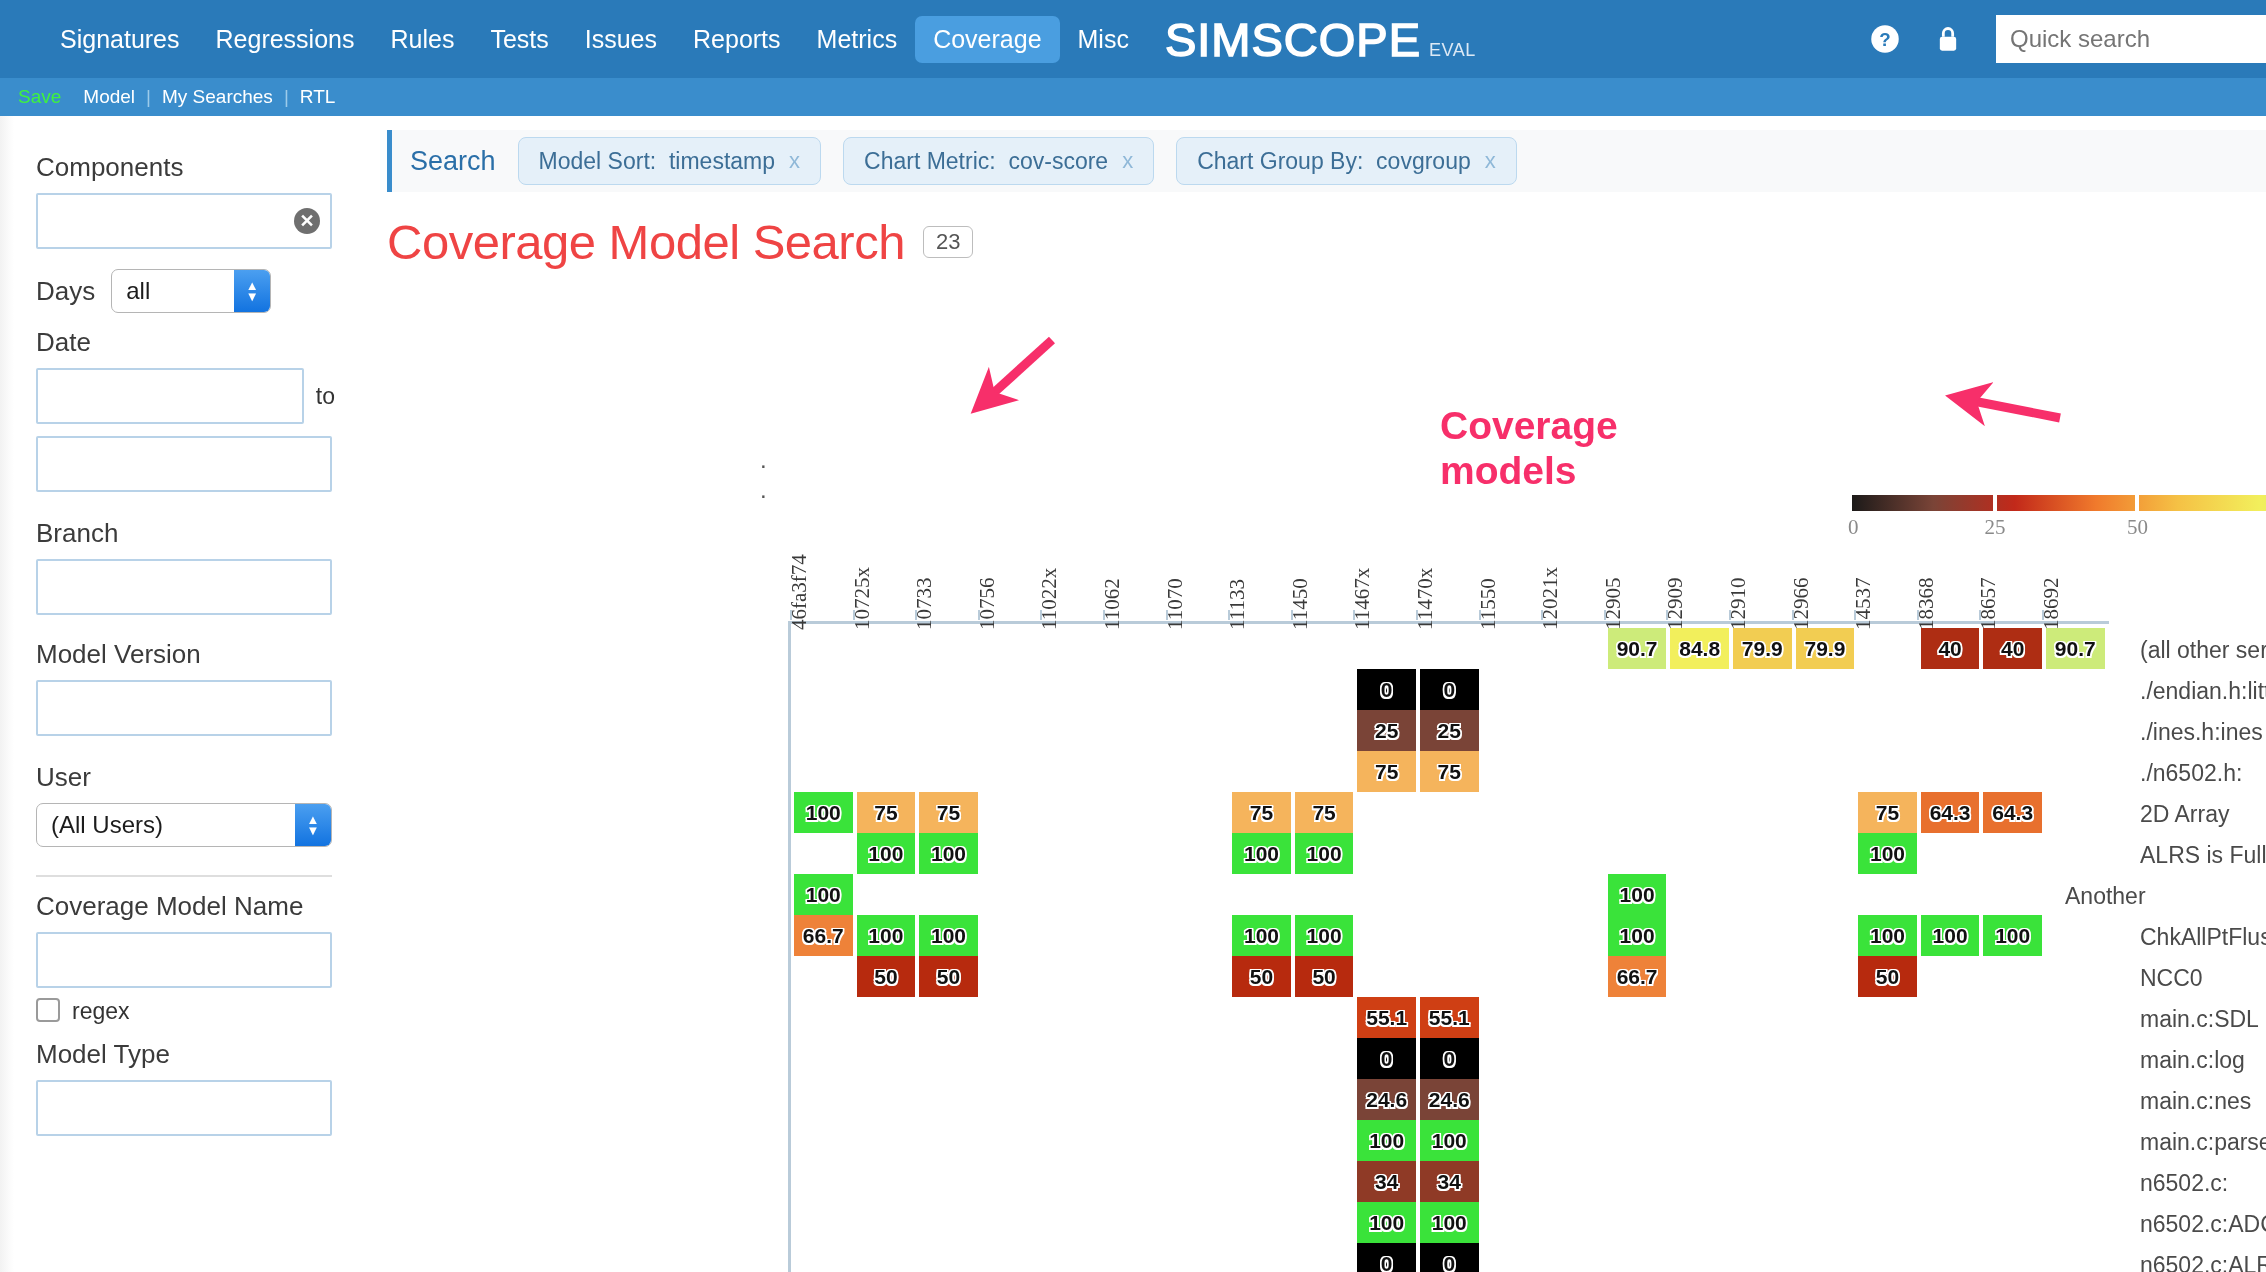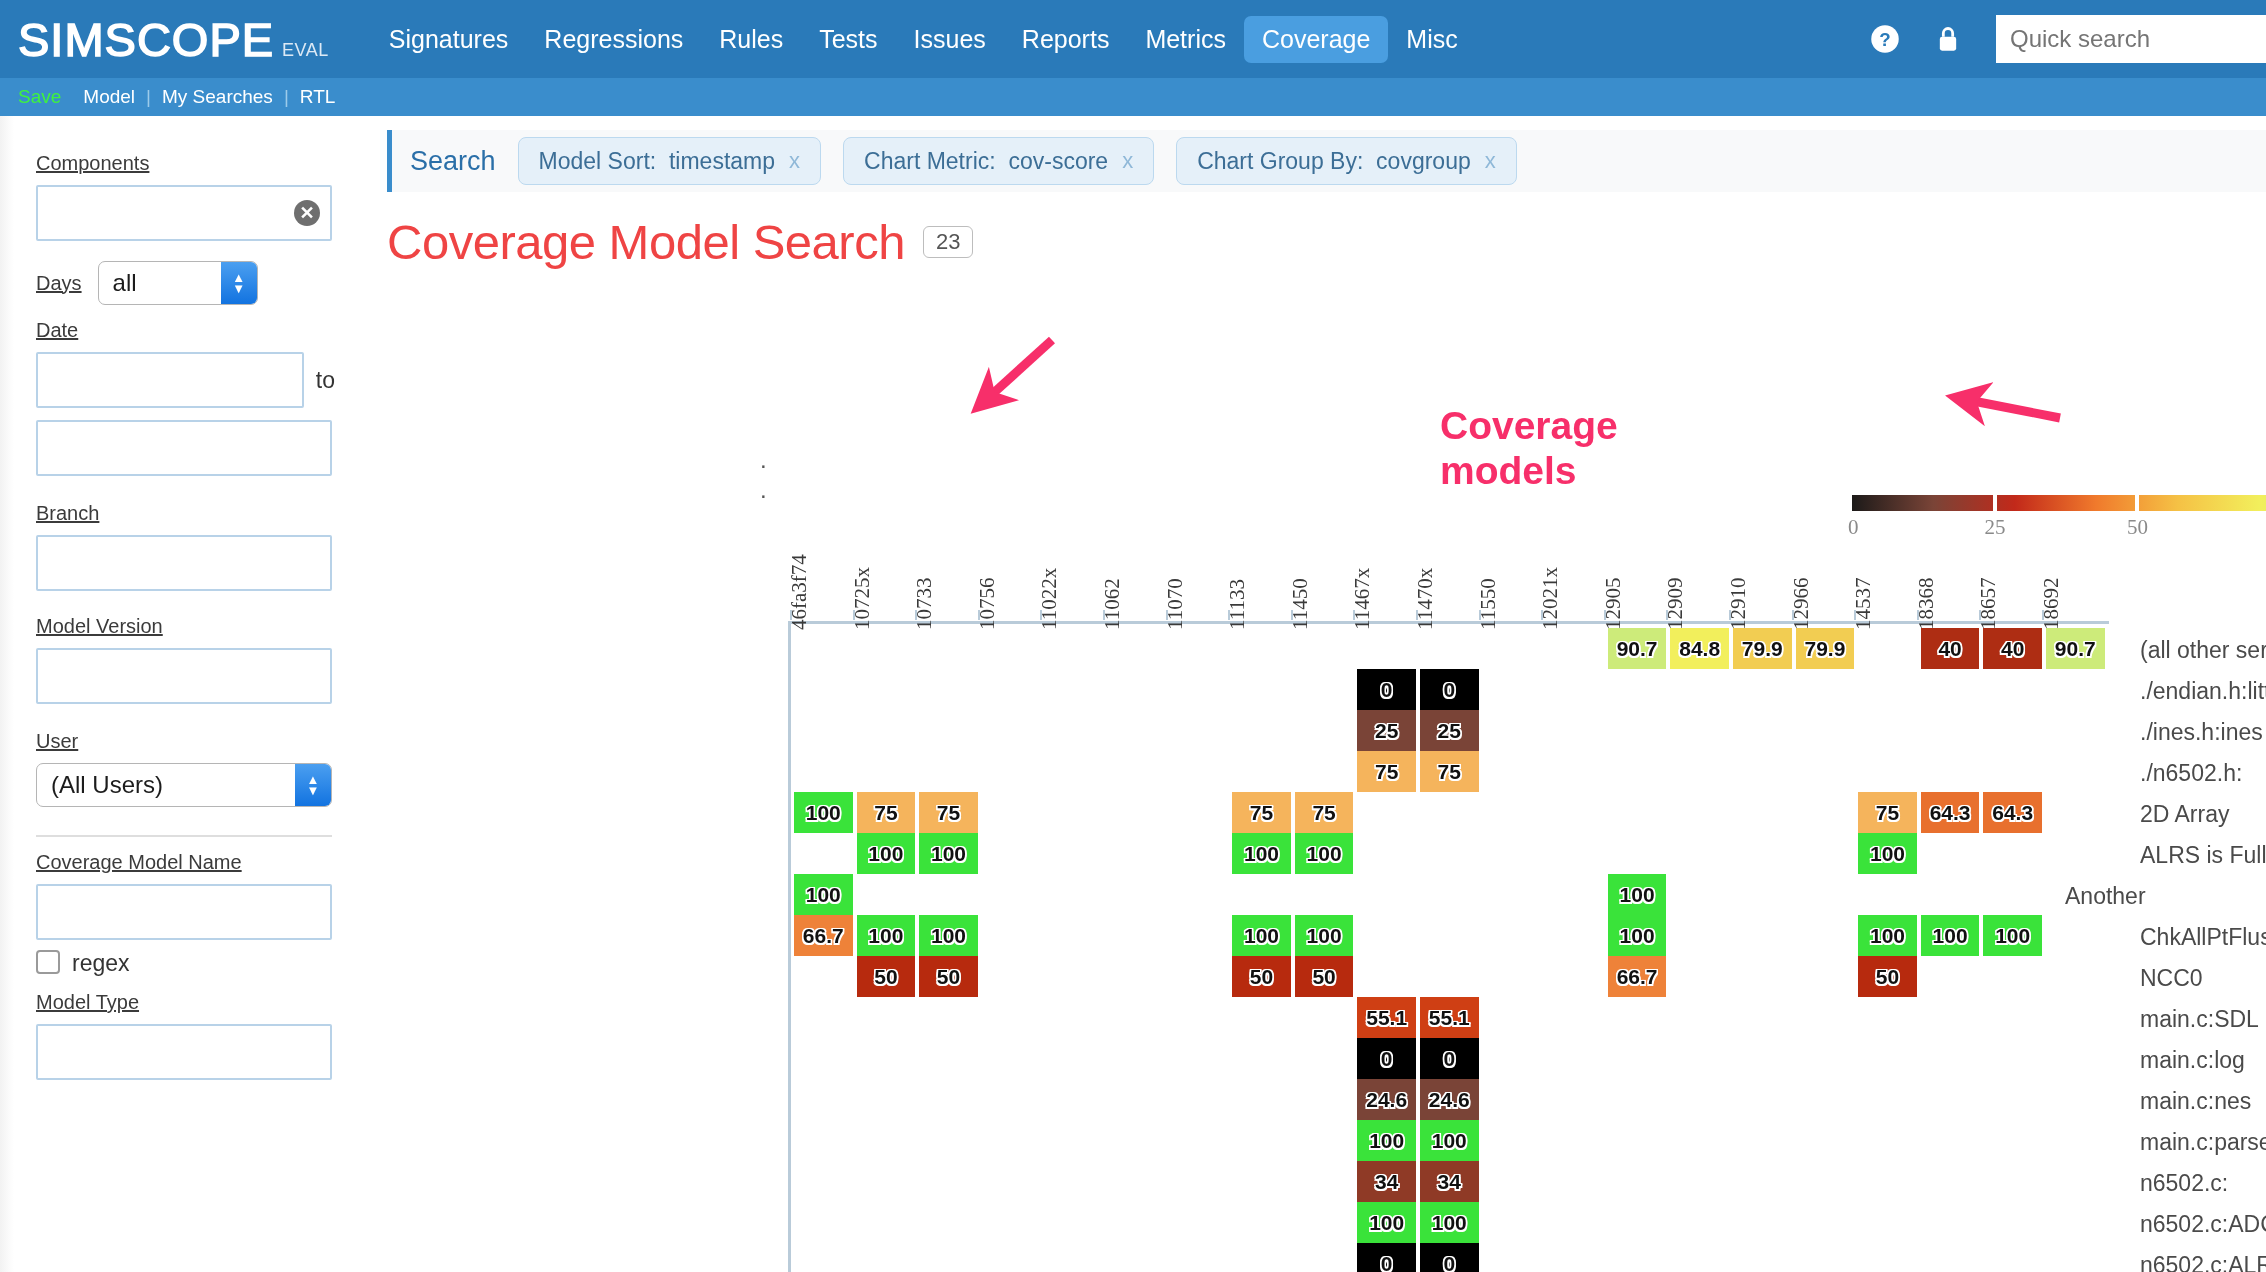--- a/index.html
+++ b/index.html
@@ -49,21 +49,21 @@
   #subnav .sn.save { color:#3ef23e; padding-left:0; }
   #subnav .sep { color:#9ccbea; }
 
   
   #page { display:flex; height:1156px; }
   #sidebar {
     width:365px; flex:0 0 365px; background:#ffffff;
     padding:22px 30px 0 36px; position:relative;
     background:linear-gradient(to right,#f2f2f2 0px,#fbfbfb 9px,#ffffff 14px);
   }
-  .side-label { font-size:20px; color:#3b3b3b; margin:14px 0 10px 0; font-weight:400;text-decoration:underline; }
+  .side-label { font-size:26px; color:#3b3b3b; margin:14px 0 10px 0; font-weight:400; }
   .side-input {
     width:296px; height:56px; border:2px solid #b8d2e8; background:#fff; border-radius:2px;
     position:relative; display:flex; align-items:center; padding:0 10px;
   }
   .clear-ico {
     position:absolute; right:10px; top:50%; transform:translateY(-50%);
     width:26px; height:26px; border-radius:50%; background:#6f6f6f; color:#fff;
     font-size:18px; line-height:26px; text-align:center; font-weight:bold; cursor:pointer;
   }
   .row-inline { display:flex; align-items:center; gap:16px; margin:8px 0 2px 0; }
@@ -134,35 +134,35 @@
     text-shadow:-2px 0 #fff,0 2px #fff,2px 0 #fff,0 -2px #fff,
                 -2px -2px #fff,2px 2px #fff,-2px 2px #fff,2px -2px #fff,
                 -3px 0 #fff,0 3px #fff,3px 0 #fff,0 -3px #fff;
     line-height:1.15;
   }
 </style>
 </head>
 <body>
 
 <div id="topnav">
-  <div id="brand">
-    <span class="logo">SIMSCOPE</span>
-    <span class="eval">EVAL</span>
-  </div>
   <div id="mainmenu">
       <div class="menu-item">Signatures</div>
       <div class="menu-item">Regressions</div>
       <div class="menu-item">Rules</div>
       <div class="menu-item">Tests</div>
       <div class="menu-item">Issues</div>
       <div class="menu-item">Reports</div>
       <div class="menu-item">Metrics</div>
       <div class="menu-item active">Coverage</div>
       <div class="menu-item">Misc</div>
     </div>
+  <div id="brand">
+    <span class="logo">SIMSCOPE</span>
+    <span class="eval">EVAL</span>
+  </div>
   <div id="navright">
     <span class="nav-ico">
       <svg width="30" height="30" viewBox="0 0 24 24">
           <circle cx="12" cy="12" r="11" fill="#fff"></circle>
           <text x="12" y="17.5" font-size="15" font-weight="bold" text-anchor="middle" fill="#2a7ab9" font-family="Liberation Sans, sans-serif">?</text>
         </svg>
     </span>
     <span class="nav-ico">
       <svg width="24" height="28" viewBox="0 0 20 24">
           <rect x="3" y="10" width="14" height="12" rx="2" fill="#fff"></rect>

